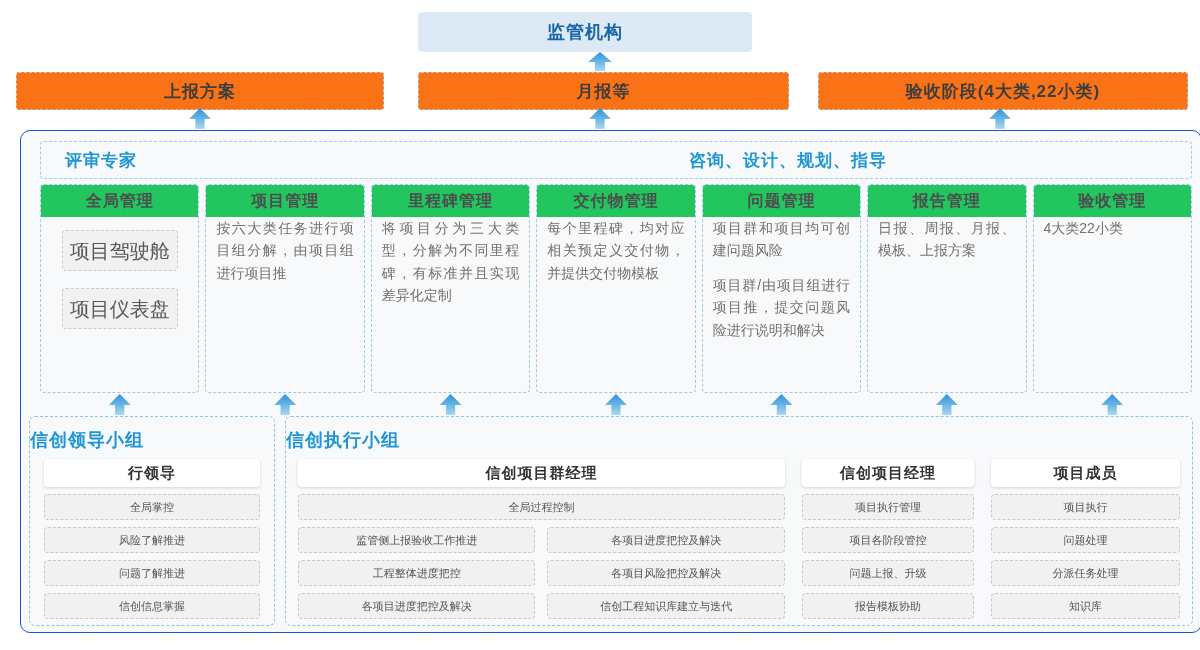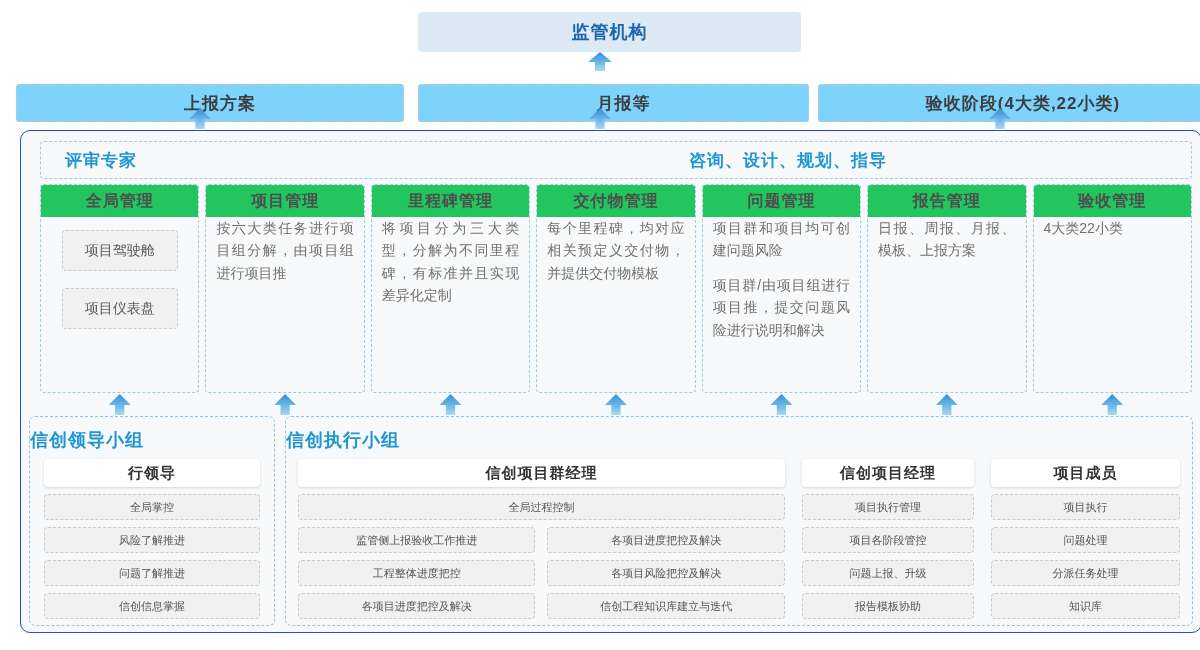--- a/index.html
+++ b/index.html
@@ -4,32 +4,32 @@
 <style>
   html,body{margin:0;padding:0;background:#ffffff;}
   body{
     width:1200px;height:650px;position:relative;overflow:hidden;
     font-family:"Liberation Sans","DejaVu Sans",sans-serif;
     -webkit-font-smoothing:antialiased;
   }
 
   
   .regulator{
-    position:absolute;left:418px;top:12px;width:383px;height:40px;
+    position:absolute;left:418px;top:12px;width:334px;height:40px;
     background:#dde9f4;border-radius:4px;
     display:flex;align-items:center;justify-content:center;
     color:#1a66ab;font-size:18px;font-weight:bold;letter-spacing:1px;
   }
 
   
   .report-box{
-    position:absolute;top:84px;height:36px;
-    background:#7dd3fc;border:1px dashed #c6c6c6;border-radius:3px;
-    display:flex;align-items:center;justify-content:center;
-    color:#3d3d3d;font-size:17px;font-weight:bold;letter-spacing:1px;padding-left:20px;
+    position:absolute;top:72px;height:36px;
+    background:#f97316;border:1px dashed #c6c6c6;border-radius:3px;
+    display:flex;align-items:center;justify-content:center;
+    color:#3d3d3d;font-size:17px;font-weight:bold;letter-spacing:1px;
   }
 
   
   .arrow{
     position:absolute;width:22px;height:21px;
     background:linear-gradient(180deg,#2f92d4 0%,#6db8e6 55%,#abd8f2 100%);
     clip-path:polygon(50% 0%,100% 52%,71% 52%,71% 100%,29% 100%,29% 52%,0% 52%);
   }
   .arrow.small{width:24px;height:19px;}
 
@@ -69,21 +69,21 @@
   .module-body{
     padding:0 10px 0 10px;
     color:#707070;font-size:14px;line-height:1.6;
     text-align:justify;
   }
   .module-body p{margin:0 0 12px 0;}
   .tag{
     width:116px;height:41px;margin:0 auto;
     background:#f1f1f2;border:1px dashed #cacaca;border-radius:4px;
     display:flex;align-items:center;justify-content:center;
-    color:#5a5a5a;font-size:14px;box-sizing:border-box;
+    color:#5a5a5a;font-size:20px;box-sizing:border-box;
   }
   .tag.first{margin-top:13px;}
   .tag+.tag{margin-top:17px;}
 
   
   .arrow-row{
     margin-left:19px;width:1152px;height:23px;display:flex;gap:6px;
   }
   .arrow-cell{flex:1;position:relative;}
   .arrow-cell .arrow{left:50%;top:1px;transform:translateX(-50%);}

